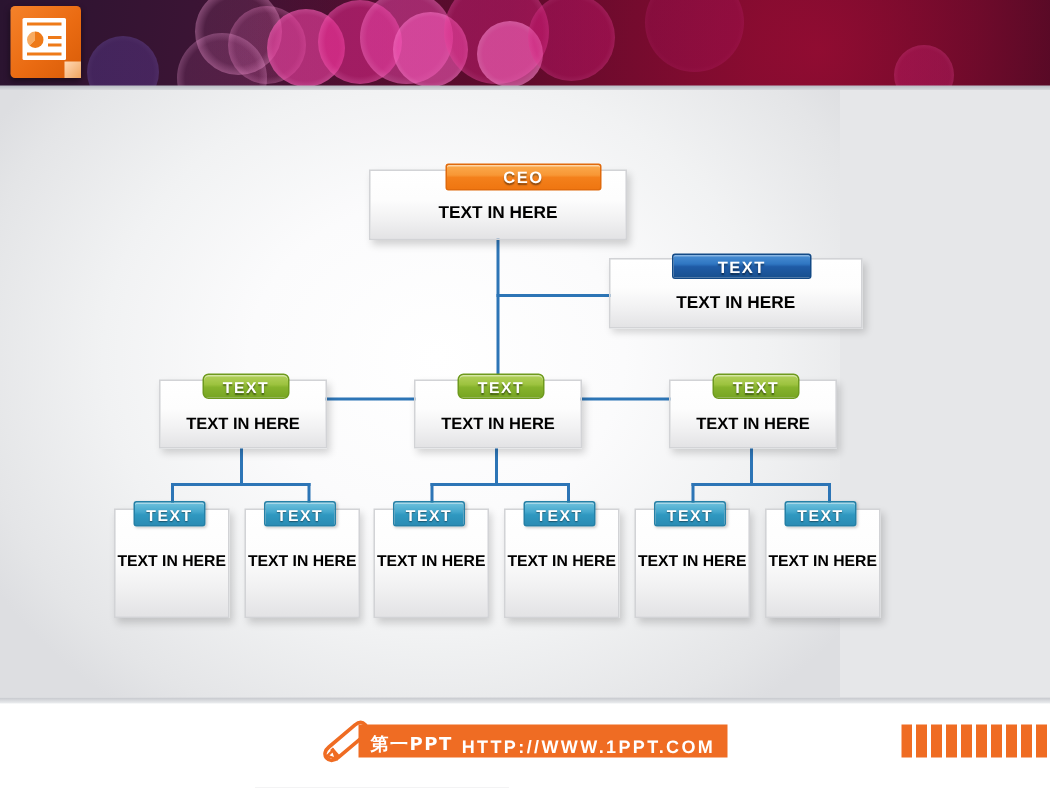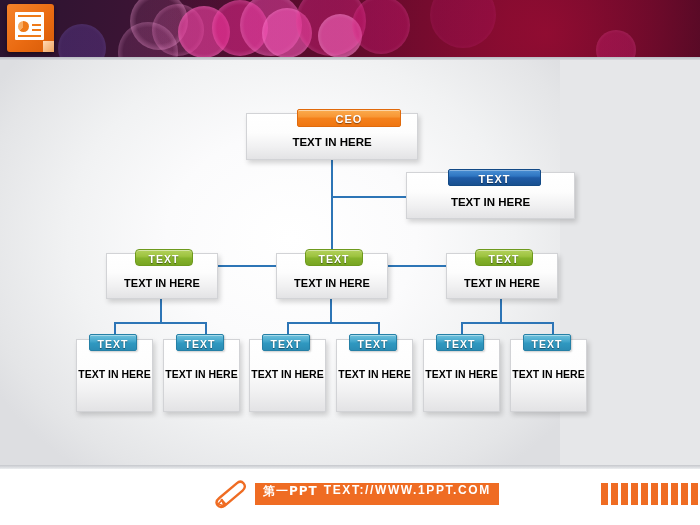--- a/index.html
+++ b/index.html
@@ -105,23 +105,23 @@
 
   
   .footer{
     position:absolute;left:0;top:465px;width:700px;height:60px;background:#ffffff;
   }
   .footer .topline{
     position:absolute;left:0;top:0;width:700px;height:4px;
     background:linear-gradient(to bottom,#c5c7cc,#eceef0);
   }
   .fbar{
-    position:absolute;left:255px;top:483px;height:22px;
+    position:absolute;left:239px;top:483px;height:22px;
     background:#ef6c23;color:#fff;font-size:12px;letter-spacing:1.6px;
-    display:flex;align-items:flex-start;padding:0 8px;white-space:nowrap;
+    display:flex;align-items:flex-end;padding:0 8px;white-space:nowrap;
     font-weight:bold;
   }
   .fbar .cn{font-family:"DejaVu Sans",sans-serif;letter-spacing:1px;}
   .stripes{
     position:absolute;left:601px;top:483px;height:22px;width:99px;
     background:repeating-linear-gradient(to right,#ef6c23 0 7px,#ffffff 7px 10px);
   }
   .pencil{position:absolute;left:213px;top:480px;width:36px;height:30px;}
 </style>
 </head>
@@ -281,15 +281,15 @@
   <g fill="none" stroke="#ef6c23" stroke-width="2.4">
     <path d="M30.5 3.2 C32.6 5.5 32.2 8.4 29.6 10.6 L12.2 25.3 C9.4 27.6 6.3 27.4 4.6 25.3 C2.9 23.1 3.6 20.2 6.3 18.0 L23.7 3.3 C26.3 1.1 28.5 1.0 30.5 3.2 Z"></path>
     <path d="M8.0 19.2 L12.8 24.7"></path>
   </g>
   <path d="M5.2 24.0 L11.0 25.9 L9.0 20.2 Z" fill="#ffffff" stroke="#ef6c23" stroke-width="1.6"></path>
 </svg>
 
 <div class="fbar">
   <span class="cn">第一PPT</span>
   <span style="width:6px;"></span>
-  <span>TEXT://WWW.1PPT.COM</span>
+  <span>HTTP://WWW.1PPT.COM</span>
 </div>
 <div class="stripes"></div>
 
 </body></html>

